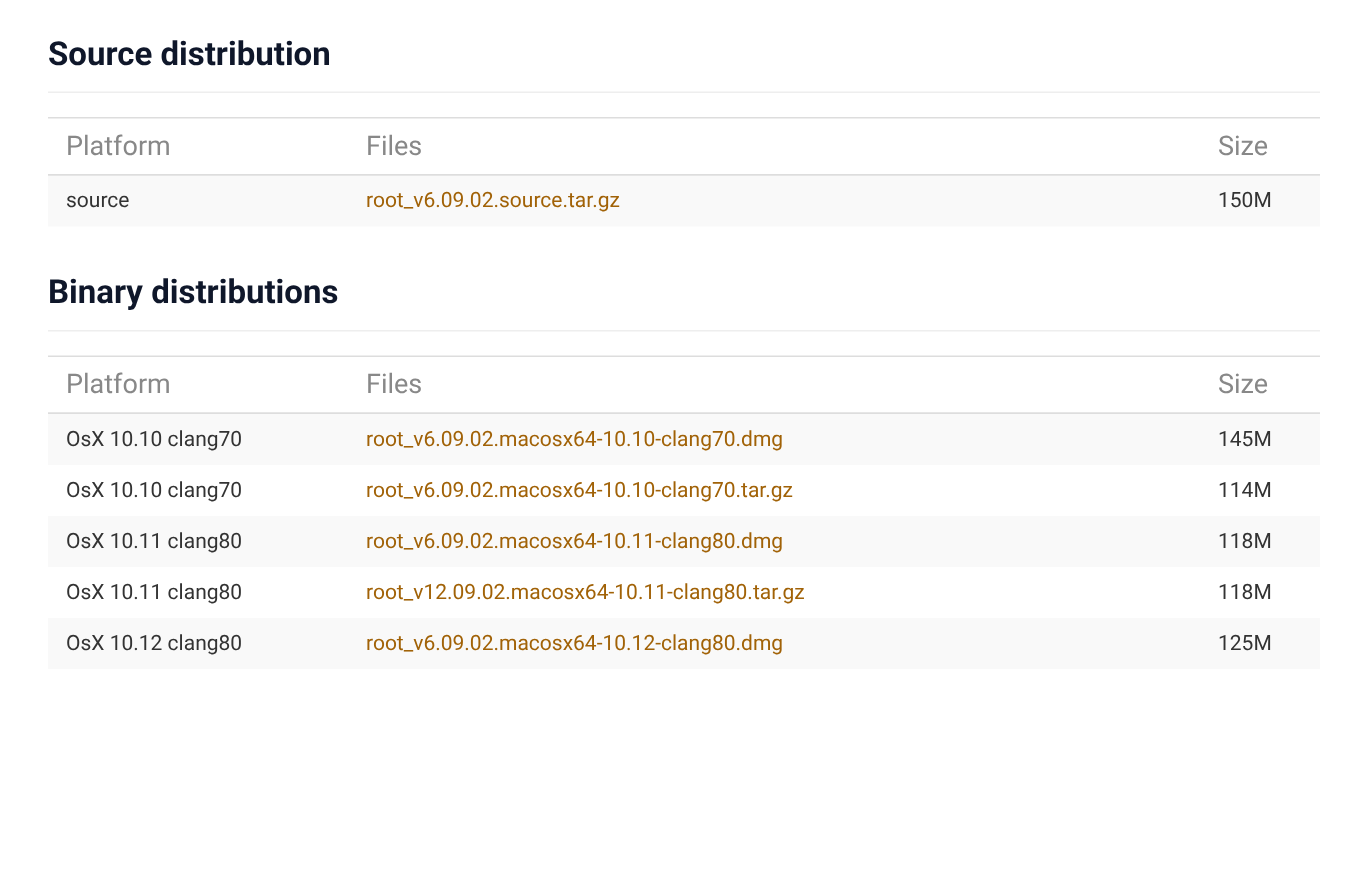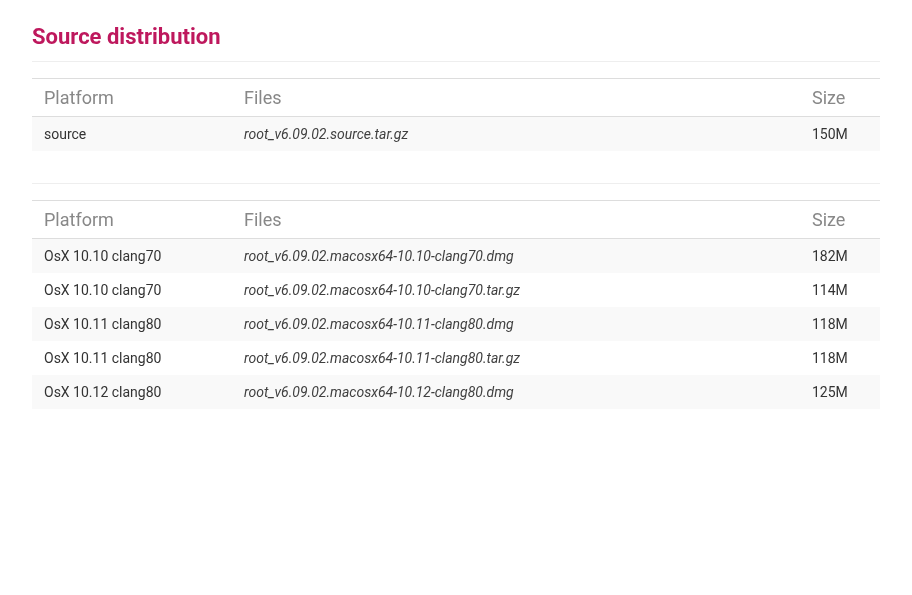--- a/index.html
+++ b/index.html
@@ -7,21 +7,21 @@
       font-family: -apple-system, BlinkMacSystemFont, "Segoe UI", Roboto, sans-serif;
       font-size: 14px;
       color: #333;
       background: #fff;
       padding: 24px 32px;
     }
     h2 {
       font-size: 22px;
       font-weight: 700;
       margin-bottom: 12px;
-      color: #be185d;
+      color: #0f172a;
     }
     .section { margin-bottom: 32px; }
     table {
       width: 100%;
       border-collapse: collapse;
     }
     thead tr {
       border-top: 1px solid #ddd;
       border-bottom: 1px solid #ddd;
     }
@@ -37,23 +37,22 @@
       font-size: 14px;
       color: #333;
     }
     tbody tr:nth-child(odd) {
       background: #f9f9f9;
     }
     tbody tr:nth-child(even) {
       background: #fff;
     }
     .file-link {
-      color: #404040;
+      color: #a16207;
       text-decoration: none;
-      font-style: italic;
     }
     .col-platform { width: 200px; }
     .col-files { width: auto; }
     .col-size { width: 80px; }
     hr.section-divider {
       border: none;
       border-top: 1px solid #eee;
       margin-bottom: 16px;
     }
   </style>
@@ -75,48 +74,49 @@
     <tr>
       <td>source</td>
       <td><a class="file-link" href="#">root_v6.09.02.source.tar.gz</a></td>
       <td>150M</td>
     </tr>
       </tbody>
   </table>
 </div>
 
 <div class="section">
+  <h2>Binary distributions</h2>
   <hr class="section-divider">
   <table>
     <thead>
       <tr>
         <th class="col-platform">Platform</th>
         <th class="col-files">Files</th>
         <th class="col-size">Size</th>
       </tr>
     </thead>
     <tbody id="binary-tbody">
         <tr>
       <td>OsX 10.10 clang70</td>
       <td><a class="file-link" href="#">root_v6.09.02.macosx64-10.10-clang70.dmg</a></td>
-      <td>182M</td>
+      <td>145M</td>
     </tr>
         <tr>
       <td>OsX 10.10 clang70</td>
       <td><a class="file-link" href="#">root_v6.09.02.macosx64-10.10-clang70.tar.gz</a></td>
       <td>114M</td>
     </tr>
         <tr>
       <td>OsX 10.11 clang80</td>
       <td><a class="file-link" href="#">root_v6.09.02.macosx64-10.11-clang80.dmg</a></td>
       <td>118M</td>
     </tr>
         <tr>
       <td>OsX 10.11 clang80</td>
-      <td><a class="file-link" href="#">root_v6.09.02.macosx64-10.11-clang80.tar.gz</a></td>
+      <td><a class="file-link" href="#">root_v12.09.02.macosx64-10.11-clang80.tar.gz</a></td>
       <td>118M</td>
     </tr>
         <tr>
       <td>OsX 10.12 clang80</td>
       <td><a class="file-link" href="#">root_v6.09.02.macosx64-10.12-clang80.dmg</a></td>
       <td>125M</td>
     </tr>
       </tbody>
   </table>
 </div>

